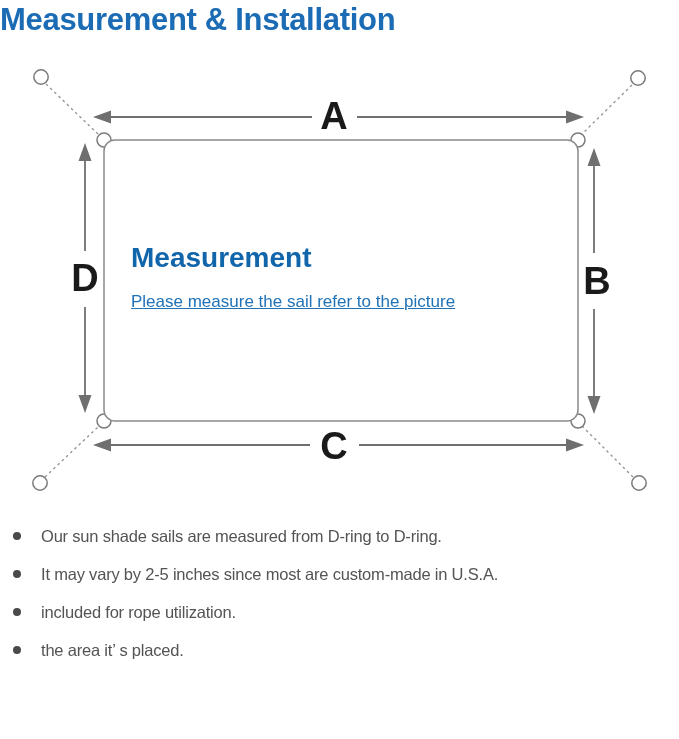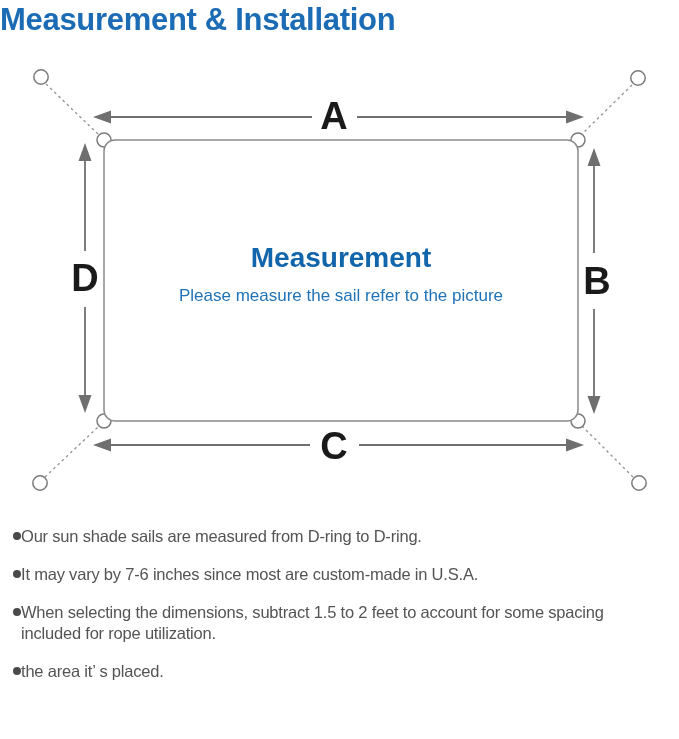--- a/index.html
+++ b/index.html
@@ -11,29 +11,29 @@
     position:absolute; top:2px; left:0; width:100%; text-align:left;
     font-size:31px; font-weight:bold; color:#1b6cb4; letter-spacing:-0.3px;
   }
   .diagram-svg { position:absolute; left:0; top:0; }
   .dim-label {
     position:absolute; transform:translate(-50%,-50%);
     font-weight:bold; font-size:38px; color:#1a1a1a; line-height:1;
   }
   .center-text {
     position:absolute; left:341px; top:243px; width:420px;
-    transform:translateX(-50%); text-align:center;
+    transform:translateX(-50%); 
   }
   .center-heading { font-size:28px; font-weight:bold; color:#1165aa; line-height:1.1; }
-  .center-sub { font-size:17px; color:#2173b7; margin-top:12px; }
+  .center-sub { font-size:17px; color:#2173b7; margin-top:18px;text-decoration:underline; }
   .bullets {
     position:absolute; left:13px; top:526px; width:660px;
   }
   .bullet-item {
-    display:flex; gap:0; margin-bottom:17px;
+    display:flex; gap:20px; margin-bottom:17px;
     color:#545454; font-size:16.5px; line-height:21px; letter-spacing:-0.2px;
   }
   .bullet-dot {
     width:8px; height:8px; border-radius:50%; background:#4a4a4a;
     flex:none; margin-top:6px;
   }
   .bullet-text { white-space:nowrap; }
 </style>
 </head>
 <body>
@@ -95,27 +95,26 @@
   <div class="bullets">
     <div class="bullet-item">
       <span class="bullet-dot"></span>
       <div>
         <div class="bullet-text">Our sun shade sails are measured from D-ring to D-ring.</div>
       </div>
     </div>
     <div class="bullet-item">
       <span class="bullet-dot"></span>
       <div>
-        <div class="bullet-text">It may vary by 7-6 inches since most are custom-made in U.S.A.</div>
+        <div class="bullet-text">It may vary by 2-5 inches since most are custom-made in U.S.A.</div>
       </div>
     </div>
     <div class="bullet-item">
       <span class="bullet-dot"></span>
       <div>
-        <div class="bullet-text">When selecting the dimensions, subtract 1.5 to 2 feet to account for some spacing</div>
         <div class="bullet-text">included for rope utilization.</div>
       </div>
     </div>
     <div class="bullet-item">
       <span class="bullet-dot"></span>
       <div>
         <div class="bullet-text">the area it’ s placed.</div>
       </div>
     </div>
   </div>

